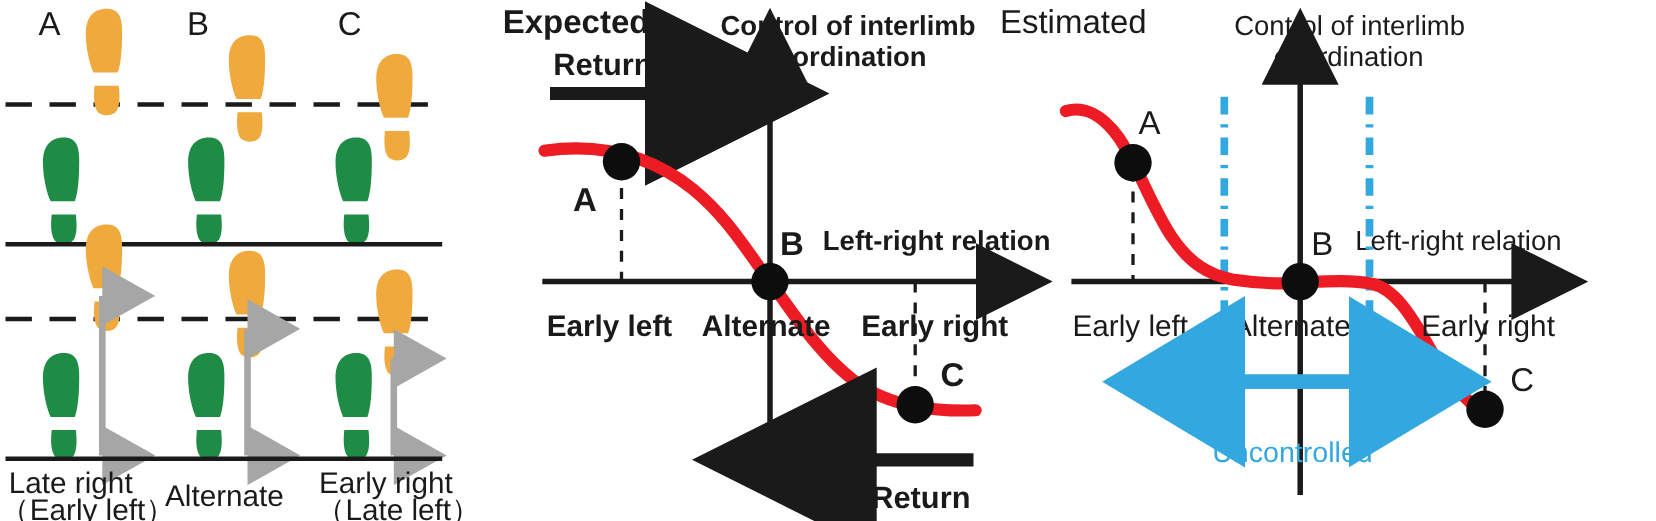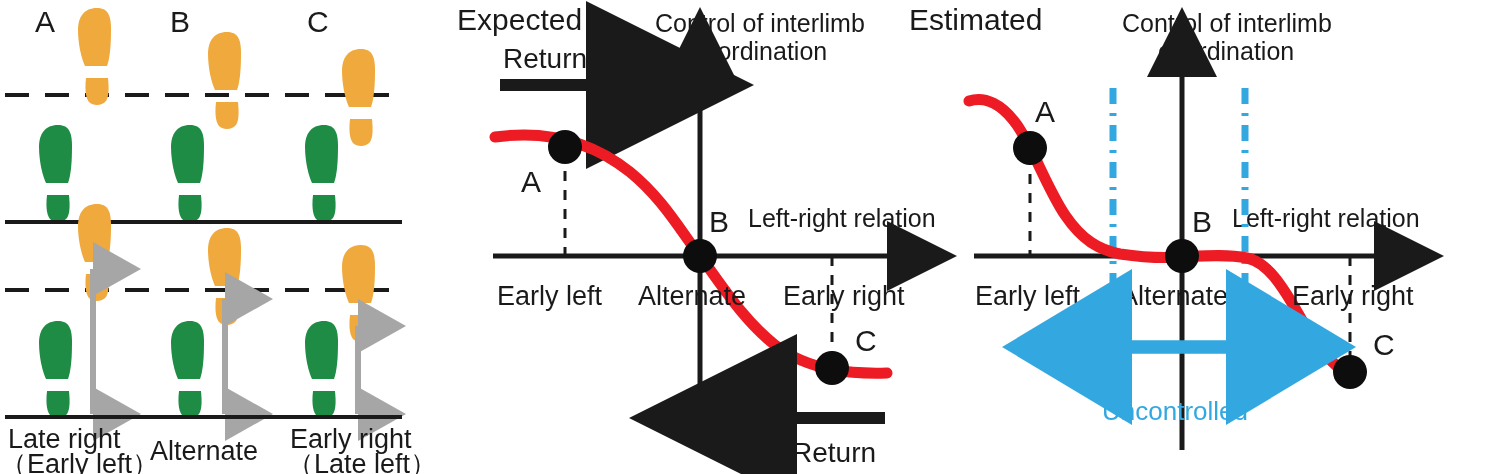--- a/index.html
+++ b/index.html
@@ -10,21 +10,21 @@
   #figure {
     position: relative;
     width: 1505px;
     height: 474px;
     background: #ffffff;
     font-family: "Liberation Sans", sans-serif;
     overflow: hidden;
   }
   .panel { position: absolute; top: 0; height: 474px; }
   #panel-footprints { left: 0;    width: 450px; }
-  #panel-expected   { left: 455px; width: 510px; }
+  #panel-expected   { left: 455px; width: 510px; font-weight: bold; }
   #panel-estimated  { left: 907px; width: 540px; }
 
   svg { display: block; overflow: visible; }
 
   .txt {
     font-family: "Liberation Sans", sans-serif;
     fill: #1a1a1a;
   }
   .lbl-letter   { font-size: 30px; }
   .lbl-cond     { font-size: 27px; }

